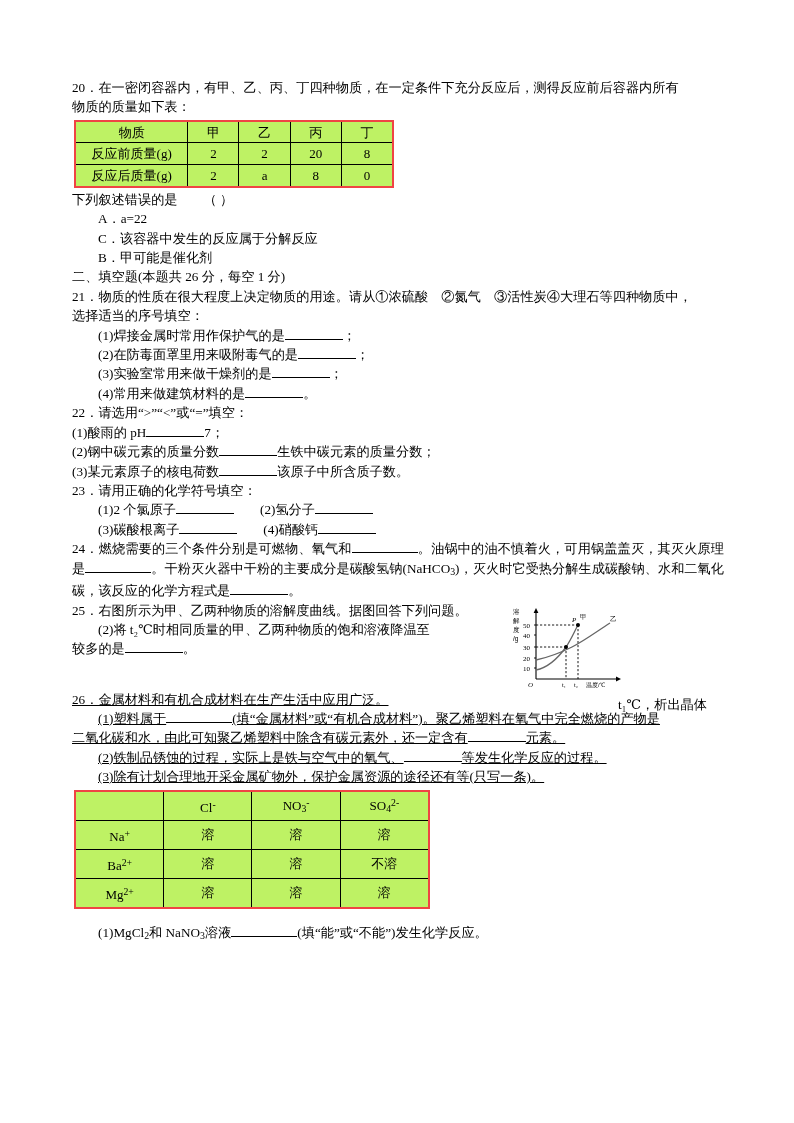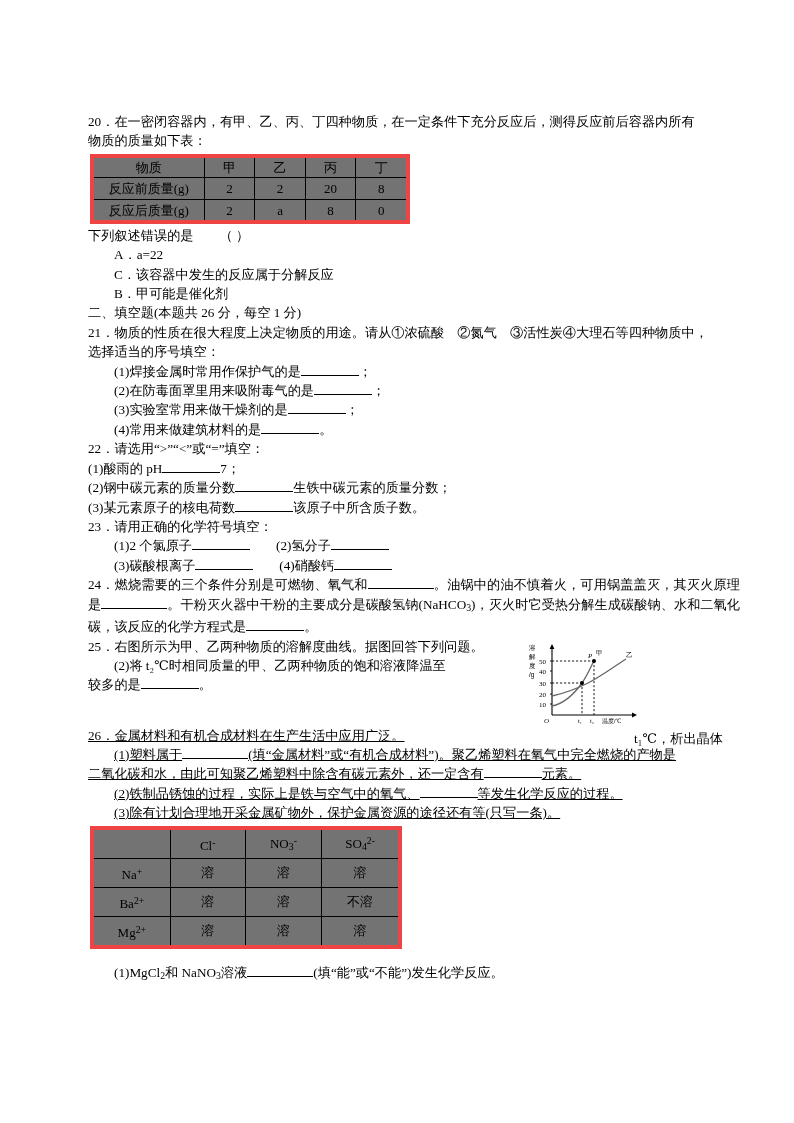--- a/index.html
+++ b/index.html
@@ -12,23 +12,22 @@
     width: 794px;
     height: 1123px;
     position: relative;
     font-family: "Liberation Serif", "DejaVu Serif", serif;
     color: #000000;
     overflow: hidden;
   }
   .page {
     position: absolute;
     left: 72px;
-    top: 112px;
+    top: 78px;
     width: 652px;
-    margin-left: 16px;
   }
   .q {
     font-size: 13.2px;
     line-height: 19.4px;
     margin: 0 0 0 0;
     text-align: justify;
     text-justify: inter-ideograph;
   }
   .sub-line {
     font-size: 13.2px;
@@ -41,40 +40,40 @@
     display: inline-block;
     border-bottom: 1px solid #000;
     vertical-align: baseline;
   }
   .bl-md { width: 58px; }
   .bl-lg { width: 66px; }
 
   
   table.exam {
     border-collapse: collapse;
-    border: 4px solid #ef4444;
+    border: 2px solid #ef4444;
     font-size: 13px;
     margin: 3px 0 2px 2px;
-    background: #737373;
+    background: #bef264;
   }
   table.exam td, table.exam th {
     border: 1px solid #000;
     text-align: center;
     font-weight: normal;
     padding: 1px 2px;
     line-height: 17px;
   }
   
   #table-masses { width: 320px; }
   #table-masses td.rowhead { width: 118px; text-align: center; }
   #table-masses td.val { width: 50px; }
   #table-masses tr { height: 22px; }
 
   
-  #table-solubility { width: 312px; }
+  #table-solubility { width: 356px; }
   #table-solubility td { width: 78px; height: 26px; }
   #table-solubility td.corner { width: 78px; }
 
   sub { font-size: 75%; vertical-align: -0.22em; }
   sup { font-size: 75%; vertical-align: 0.42em; }
 
   
   .chart-float {
     float: right;
     width: 122px;

